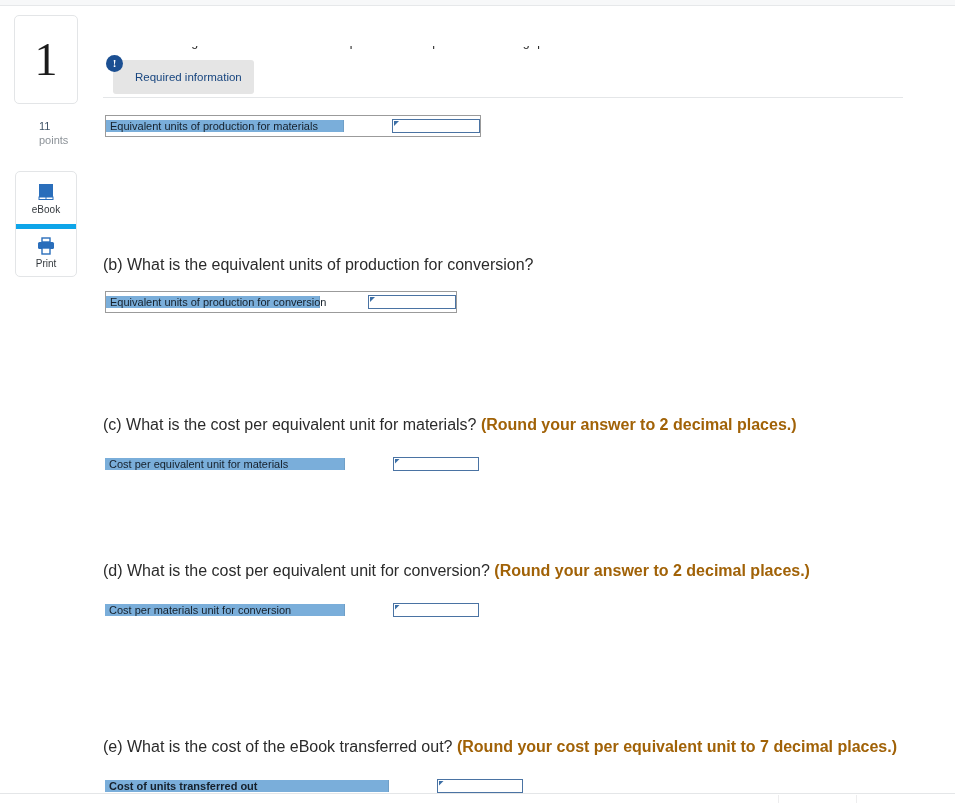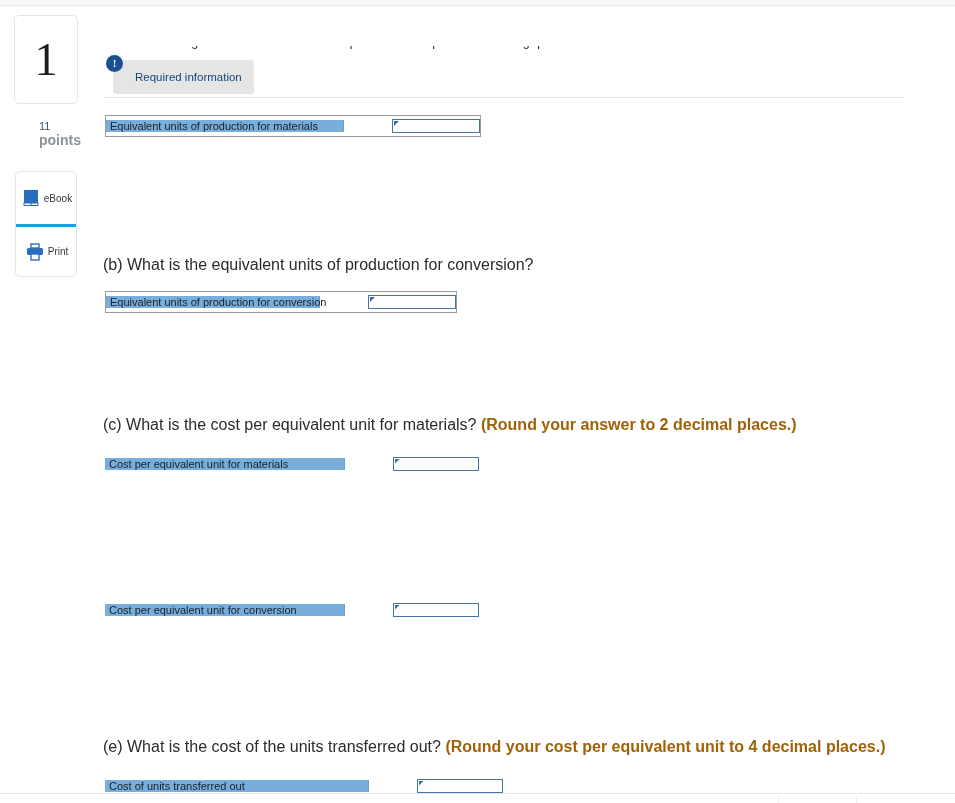--- a/index.html
+++ b/index.html
@@ -63,45 +63,45 @@
     width: 80px;
     margin-left: 28px;
   }
   .points-block .pts-value {
     font-size: 11px;
     line-height: 14px;
     color: #3f5367;
     font-weight: 400;
   }
   .points-block .pts-label {
-    font-size: 14px;
+    font-size: 11px;
     line-height: 14px;
     color: #8c9298;
-    font-weight: 700;
+    font-weight: 400;
   }
 
   .tool-panel {
     position: absolute;
     left: 15px; top: 165px;
     width: 62px;
     border: 1px solid #e3e5e7;
     border-radius: 5px;
     background: #ffffff;
     overflow: hidden;
   }
   .tool-item {
     height: 52px;
     display: flex;
-    flex-direction: row;
+    flex-direction: column;
     align-items: center;
     justify-content: center;
     gap: 2px;
     cursor: pointer;
   }
-  .tool-item + .tool-item { border-top: 3px solid #0ea5e9; }
+  .tool-item + .tool-item { border-top: 5px solid #0ea5e9; }
   .tool-item .tool-label {
     font-size: 10px;
     line-height: 11px;
     color: #33383d;
   }
   .tool-icon { width: 22px; height: 20px; display:block; }
 
   
   .content {
     position: absolute;
@@ -323,33 +323,36 @@
       <span>(c) What is the cost per equivalent unit for materials? </span><span class="hint">(Round your answer to 2 decimal places.)</span>
     </div>
     <div class="ans-row" style="top:447px; left:5px;">
       <div class="ans-cell-label" style="width:240px;">Cost per equivalent unit for materials</div>
       <div class="ans-input-wrap" style="width:86px;">
         <span class="input-marker"></span>
         <input class="ans-input" type="text" value="" style="">
       </div>
     </div>
 
+    <div class="prompt" style="top:557px;">
+      <span>(d) What is the cost per equivalent unit for conversion? </span><span class="hint">(Round your answer to 2 decimal places.)</span>
+    </div>
     <div class="ans-row" style="top:593px; left:5px;">
-      <div class="ans-cell-label" style="width:240px;">Cost per equivalent unit for conversion</div>
+      <div class="ans-cell-label" style="width:240px;">Cost per materials unit for conversion</div>
       <div class="ans-input-wrap" style="width:86px;">
         <span class="input-marker"></span>
         <input class="ans-input" type="text" value="" style="">
       </div>
     </div>
 
     <div class="prompt" style="top:733px;">
-      <span>(e) What is the cost of the units transferred out? </span><span class="hint">(Round your cost per equivalent unit to 4 decimal places.)</span>
+      <span>(e) What is the cost of the eBook transferred out? </span><span class="hint">(Round your cost per equivalent unit to 7 decimal places.)</span>
     </div>
     <div class="ans-row" style="top:769px; left:5px;">
-      <div class="ans-cell-label" style="width:264px;">Cost of units transferred out</div>
+      <div class="ans-cell-label" style="width:284px;font-weight:bold;">Cost of units transferred out</div>
       <div class="ans-input-wrap" style="width:86px;">
         <span class="input-marker"></span>
         <input class="ans-input" type="text" value="" style="">
       </div>
     </div>
 
   </div>
 
   <div class="bottom-rule"></div>
   <div class="footer-tick" style="left:778px;"></div>

